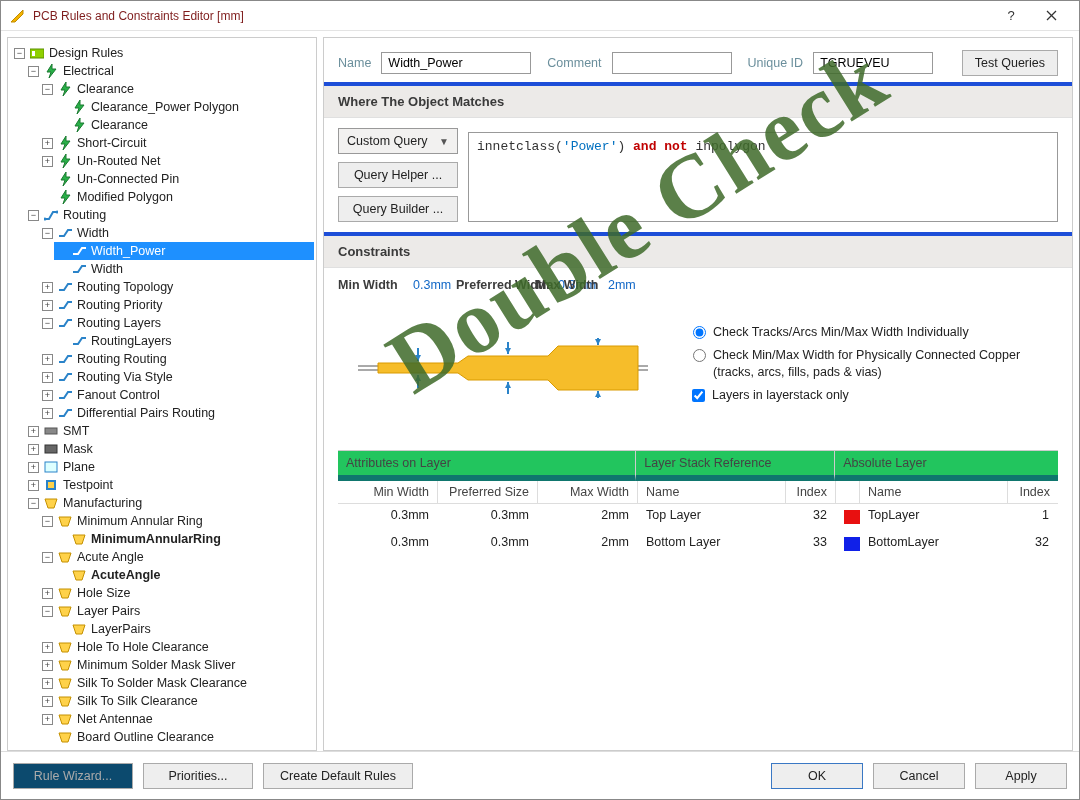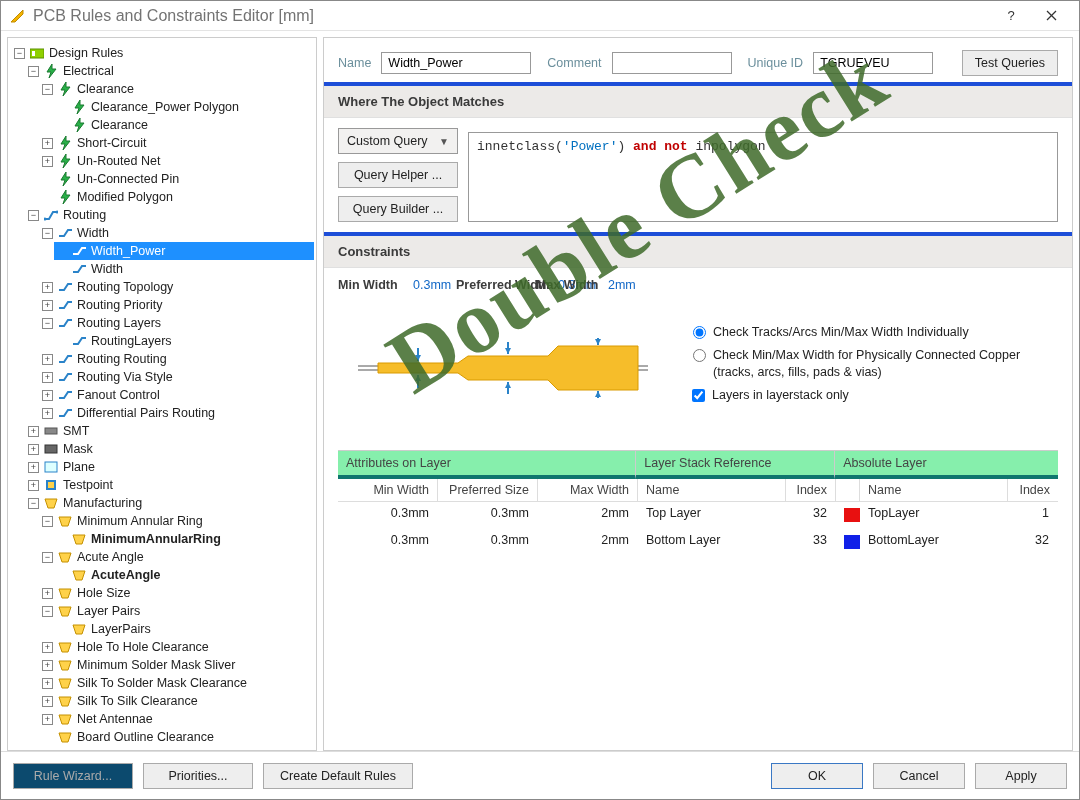--- a/index.html
+++ b/index.html
@@ -1,20 +1,20 @@
 <!DOCTYPE html>
 <html><head>
 <meta charset="utf-8">
 <style>
   * { box-sizing: border-box; }
   html, body { margin:0; padding:0; font-family: "Segoe UI", Tahoma, sans-serif; font-size:13px; color:#222; background:#fff; }
   .window { width:1080px; height:800px; border:1px solid #888; display:flex; flex-direction:column; background:#fff; }
   .titlebar { height:30px; display:flex; align-items:center; padding:0 8px; background:#fff; border-bottom:1px solid #e4e4e4; }
   .titlebar .appicon { width:16px; height:16px; margin-right:8px; display:inline-flex; align-items:center; justify-content:center; }
-  .titlebar .title { flex:1; font-size:16px; color:#737373; }
+  .titlebar .title { flex:1; font-size:12px; color:#7f1d1d; }
   .titlebar .winbtn { width:40px; height:28px; display:flex; align-items:center; justify-content:center; color:#333; }
   .body { flex:1; display:flex; overflow:hidden; padding:6px 6px 0 6px; gap:6px; }
   .left-panel { width:310px; border:1px solid #ccc; overflow:auto; padding:6px 2px; background:#fff; }
   .tree ul { list-style:none; margin:0; padding-left:14px; }
   .tree > ul { padding-left:2px; }
   .tree li { white-space:nowrap; line-height:18px; }
   .tree .row { display:flex; align-items:center; height:18px; padding:0 2px; }
   .tree .tw { width:11px; height:11px; border:1px solid #888; display:inline-flex; align-items:center; justify-content:center; font-size:9px; line-height:9px; color:#444; margin-right:4px; cursor:pointer; }
   .tree .tw.empty { border:none; }
   .tree .ic { width:16px; height:16px; margin-right:4px; display:inline-flex; align-items:center; justify-content:center; }
@@ -40,21 +40,21 @@
   .widthvis { display:flex; align-items:flex-start; gap:20px; }
   .widthvis .diagram { position:relative; width:330px; height:160px; }
   .diagram .plabel { position:absolute; font-size:12.5px; font-weight:bold; color:#3c3c3c; }
   .diagram .pval { position:absolute; color:#1268c7; font-size:12.5px; }
   .trace { position:absolute; left:20px; top:60px; width:290px; height:60px; }
   .widthvis .opts { flex:1; padding-top:40px; font-size:12.5px; color:#222; }
   .opts .optrow { display:flex; align-items:flex-start; gap:4px; margin:6px 0; line-height:17px; }
   .opts input[type=radio], .opts input[type=checkbox]{ margin-top:2px; }
   .layer-table { border-top:1px solid #ccc; margin-top:12px; }
   .layer-table .h1row { display:flex; font-size:12.5px; }
-  .layer-table .h1row > div { padding:5px 8px; border-right:1px solid #ccc; border-bottom:4px solid #0f766e; color:#444; background:#86efac; }
+  .layer-table .h1row > div { padding:5px 8px; border-right:1px solid #ccc; border-bottom:6px solid #0f766e; color:#444; background:#22c55e; }
   .layer-table .h2row, .layer-table .drow { display:flex; font-size:12.5px; }
   .layer-table .h2row > div { padding:4px 8px; border-right:1px solid #ddd; border-bottom:1px solid #ddd; color:#444; }
   .layer-table .drow > div { padding:4px 8px; border-right:1px solid transparent; }
   .c-min, .c-pref, .c-max { width:100px; text-align:right; padding-right:8px; }
   .c-name { flex:1; }
   .c-idx { width:50px; text-align:right; }
   .c-swatch { width:24px; }
   .swatch { width:16px; height:14px; display:inline-block; margin-top:2px; }
   .footer { height:48px; border-top:1px solid #ddd; display:flex; align-items:center; padding:0 12px; gap:10px; }
   .footer .spacer { flex:1; }

